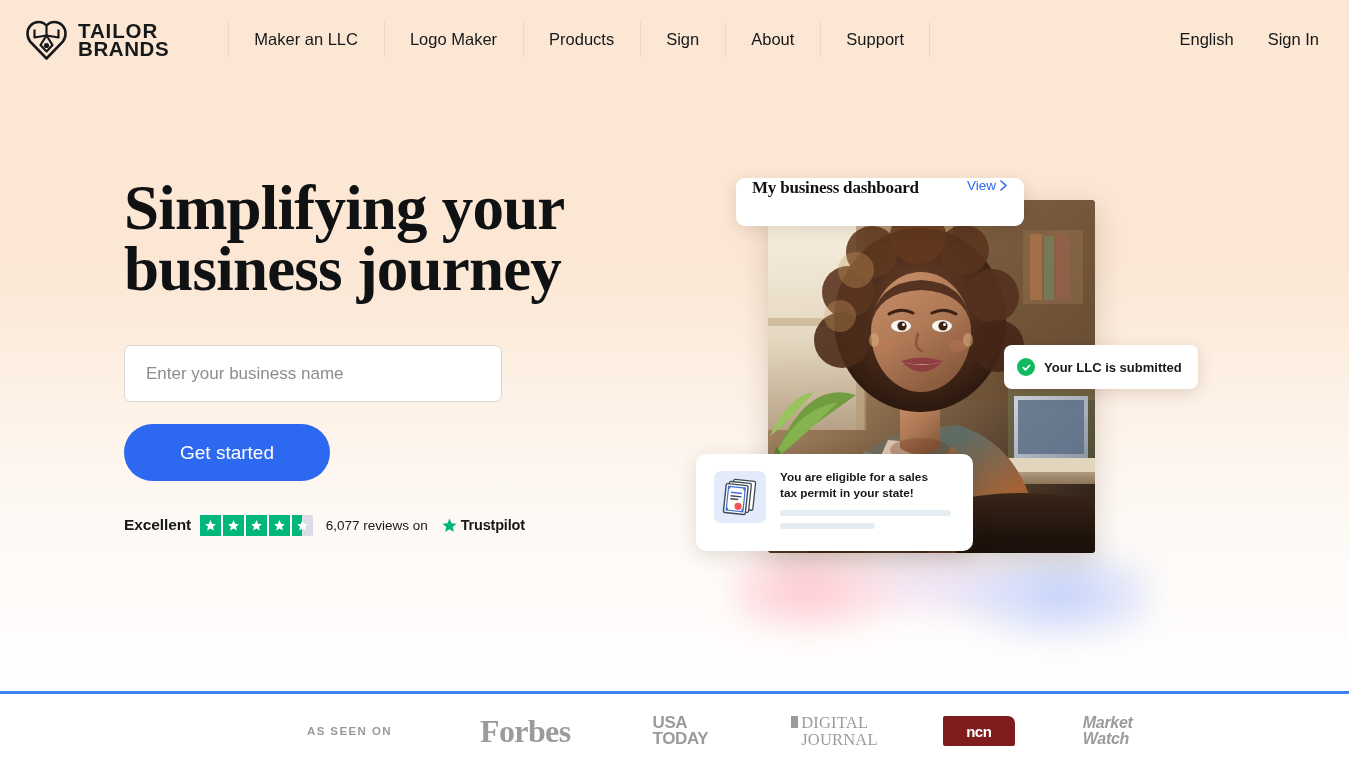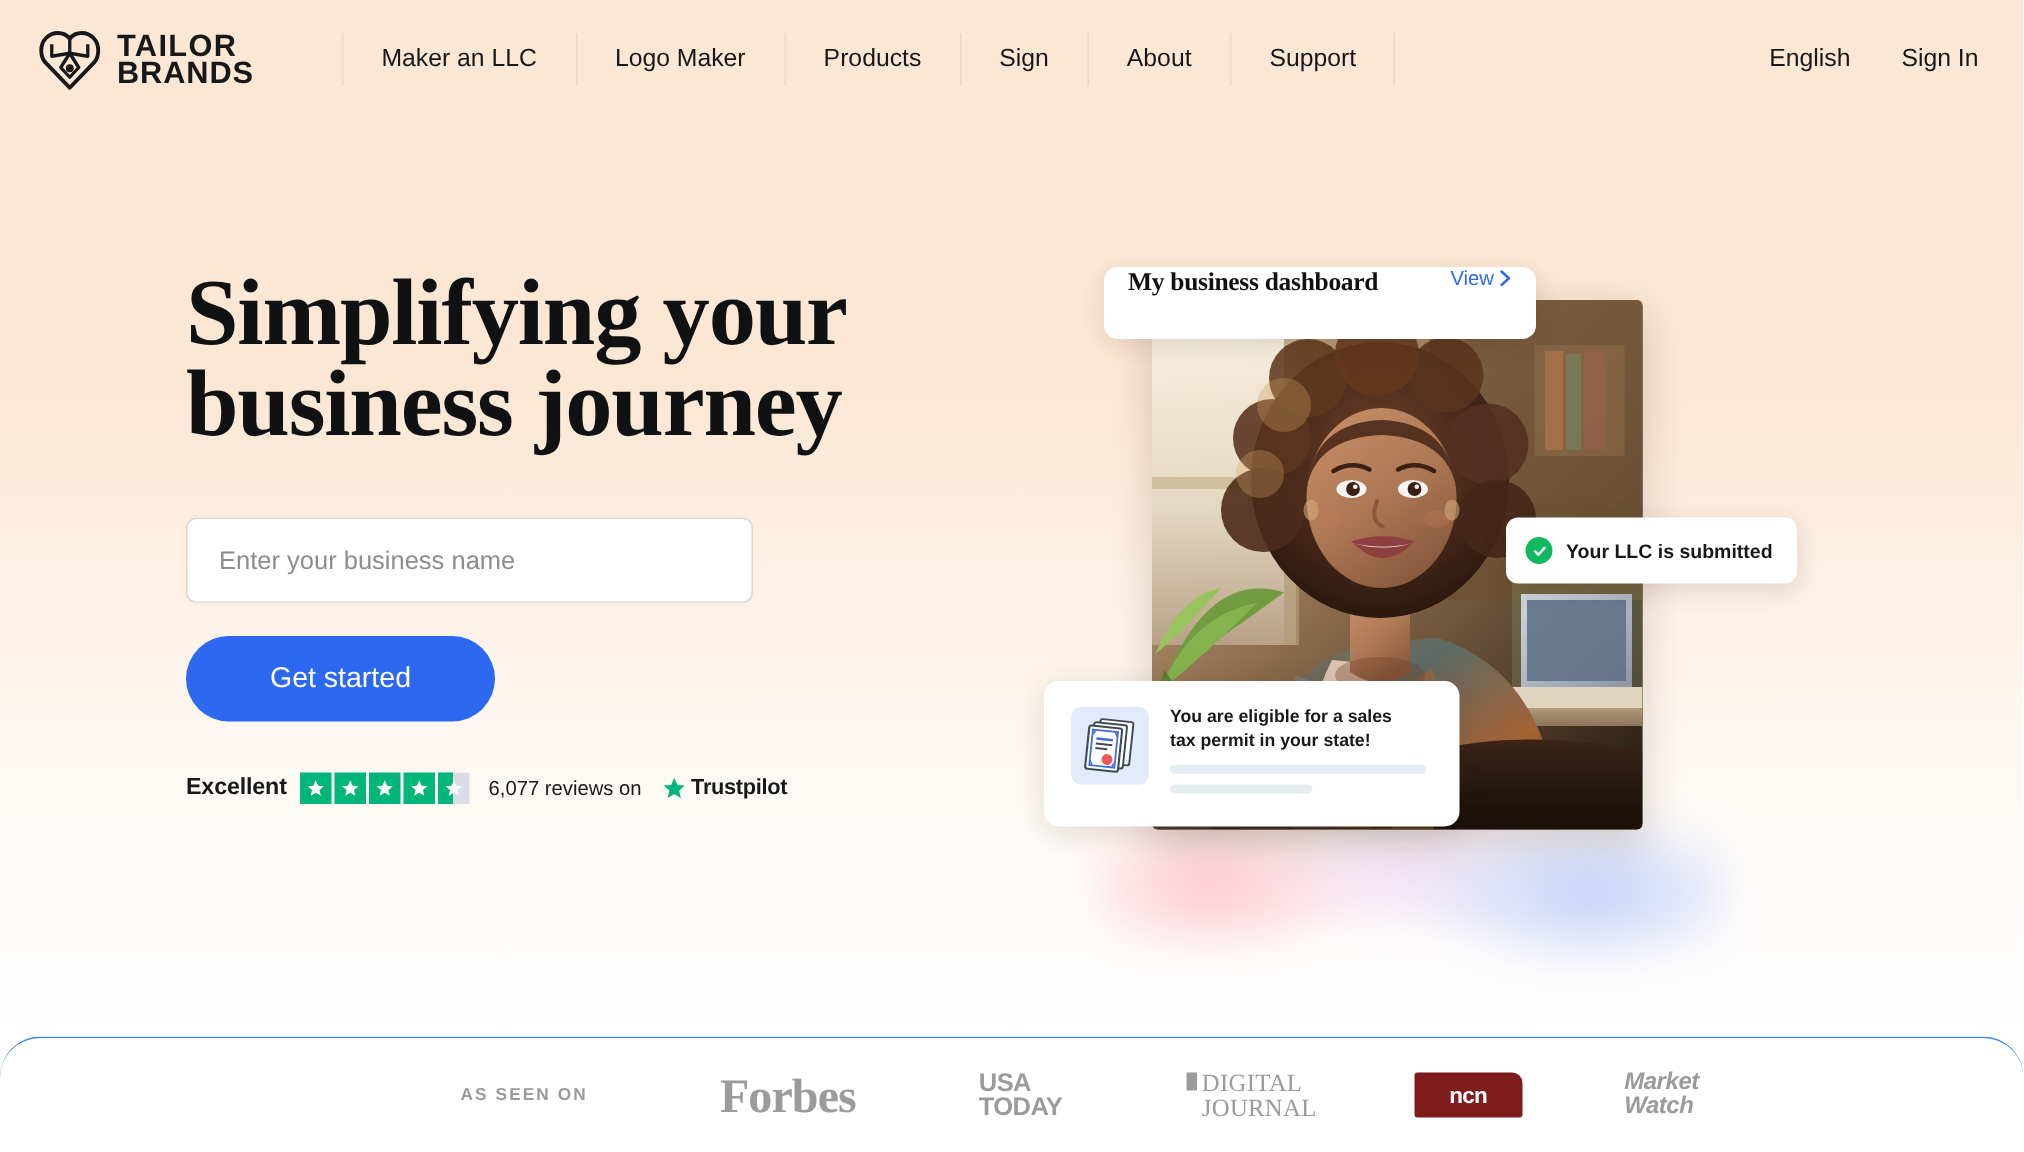--- a/index.html
+++ b/index.html
@@ -220,22 +220,22 @@
   }
   .tax-bar {
     height:6px; border-radius:3px; background:#e4edf2; margin-top:9px;
   }
   .tax-bar.b1 { width:171px; }
   .tax-bar.b2 { width:95px; margin-top:7px; }
 
   
   .press {
     position:absolute; left:0; top:691px; width:1349px; height:77px;
-    background:#ffffff; border-top:1px solid #3b82f6;
-    display:flex; align-items:center;border-radius:27px;
+    background:#ffffff; border-top:3px solid #3b82f6;
+    display:flex; align-items:center;
   }
   .press-inner {
     display:flex; align-items:center; gap:0px;
     margin-left:307px;
   }
   .press-label {
     font-size:11.5px; letter-spacing:1.4px; font-weight:700;
     color:#9a9a9a; white-space:nowrap; margin-right:88px;
   }
   .logo-forbes {

